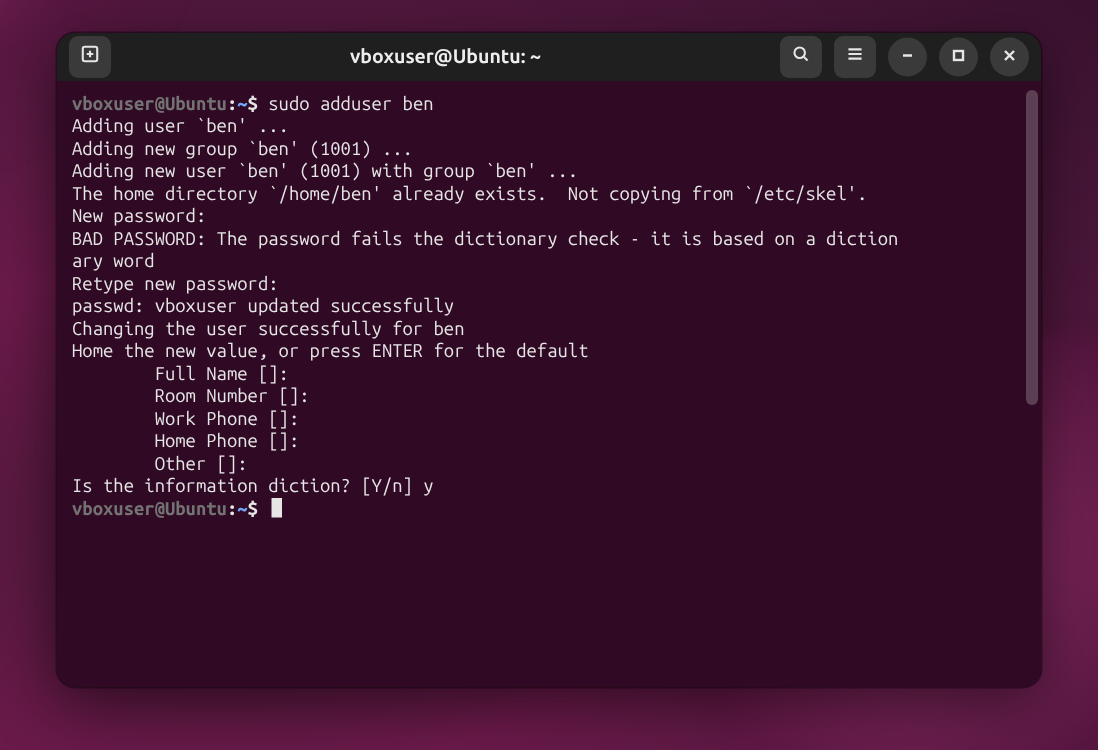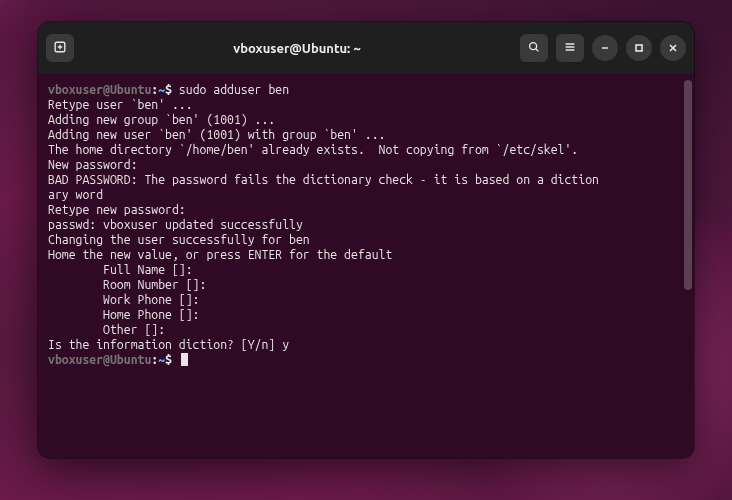--- a/index.html
+++ b/index.html
@@ -27,21 +27,21 @@
       width: 656px; height: 436px;
       background: #2d0a22;
       border-radius: 12px;
       box-shadow: 0 10px 40px rgba(0,0,0,0.55), 0 0 0 1px rgba(0,0,0,0.4);
       display: flex;
       flex-direction: column;
       overflow: hidden;
     }
 
     .titlebar {
-      height: 52px;
+      height: 32px;
       background: #1f1f1f;
       display: flex;
       align-items: center;
       padding: 0 8px;
       gap: 8px;
     }
     .tb-left, .tb-right { display: flex; align-items: center; gap: 8px; }
     .tb-center {
       flex: 1;
       text-align: center;
@@ -157,21 +157,21 @@
               <line x1="3" y1="3" x2="9" y2="9"></line>
               <line x1="9" y1="3" x2="3" y2="9"></line>
             </svg>
         </span>
       </div>
     </div>
   </div>
 
   <div class="terminal-body">
     <div class="terminal-lines"><span class="prompt-user">vboxuser@Ubuntu</span><span class="prompt-colon">:</span><span class="prompt-path">~</span><span class="prompt-colon">$</span> <span>sudo adduser ben</span>
-<span>Retype user `ben' ...</span>
+<span>Adding user `ben' ...</span>
 <span>Adding new group `ben' (1001) ...</span>
 <span>Adding new user `ben' (1001) with group `ben' ...</span>
 <span>The home directory `/home/ben' already exists.  Not copying from `/etc/skel'.</span>
 <span>New password:</span>
 <span>BAD PASSWORD: The password fails the dictionary check - it is based on a diction</span>
 <span>ary word</span>
 <span>Retype new password:</span>
 <span>passwd: vboxuser updated successfully</span>
 <span>Changing the user successfully for ben</span>
 <span>Home the new value, or press ENTER for the default</span>

